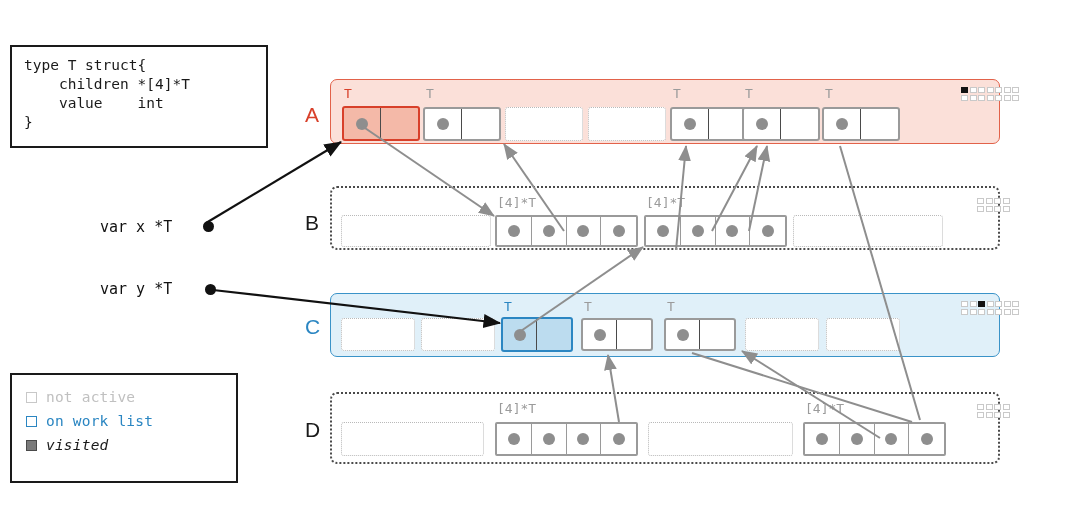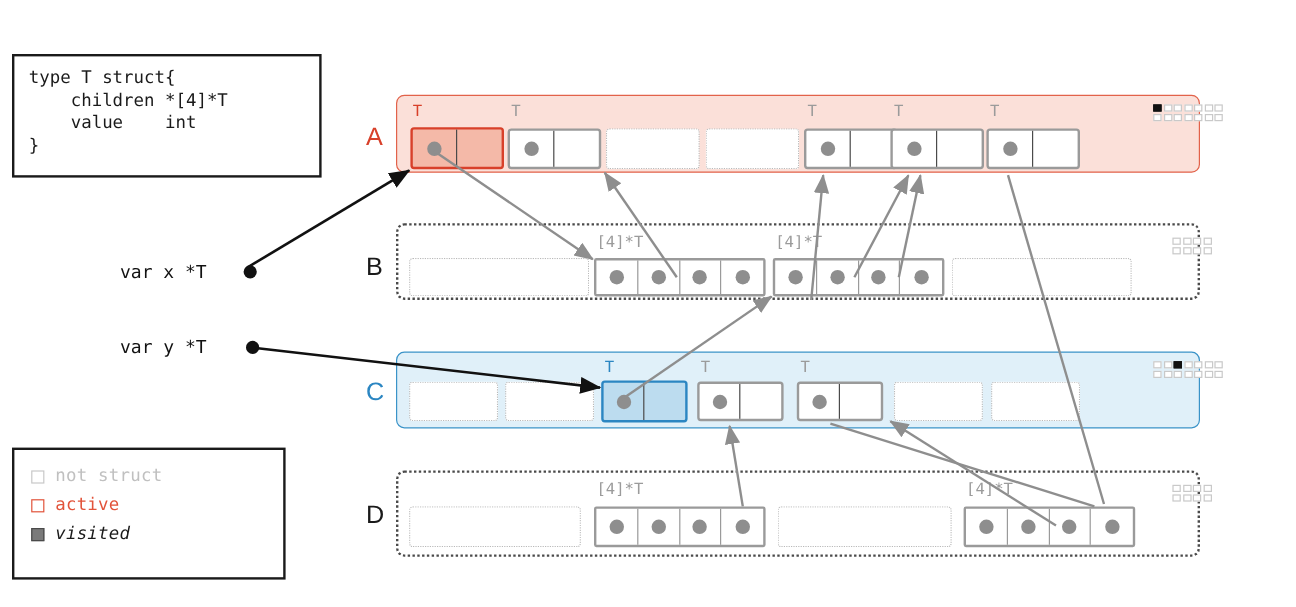--- a/index.html
+++ b/index.html
@@ -92,25 +92,25 @@
   <div id="code-box">
     <pre>type T struct{
     children *[4]*T
     value    int
 }</pre>
   </div>
 
   <div id="legend-box">
     <div class="legend-row">
       <span class="legend-swatch" style="border-color:#c8c8c8;background:#fff;"></span>
-      <span class="legend-label" style="color:#c0c0c0;">not struct</span>
+      <span class="legend-label" style="color:#c0c0c0;">not active</span>
     </div>
     <div class="legend-row">
-      <span class="legend-swatch" style="border-color:#e2533a;background:#fff;"></span>
-      <span class="legend-label" style="color:#e2533a;">active</span>
+      <span class="legend-swatch" style="border-color:#2b86c2;background:#fff;"></span>
+      <span class="legend-label" style="color:#2b86c2;">on work list</span>
     </div>
     <div class="legend-row">
       <span class="legend-swatch" style="border-color:#4a4a4a;background:#7a7a7a;"></span>
       <span class="legend-label" style="color:#1a1a1a;font-style:italic;">visited</span>
     </div>
   </div>
 
   <div class="varlabel" style="left:100px;top:200px;">var x *T</div>
   <span class="vardot" style="left:203px;top:203px;"></span>
 

